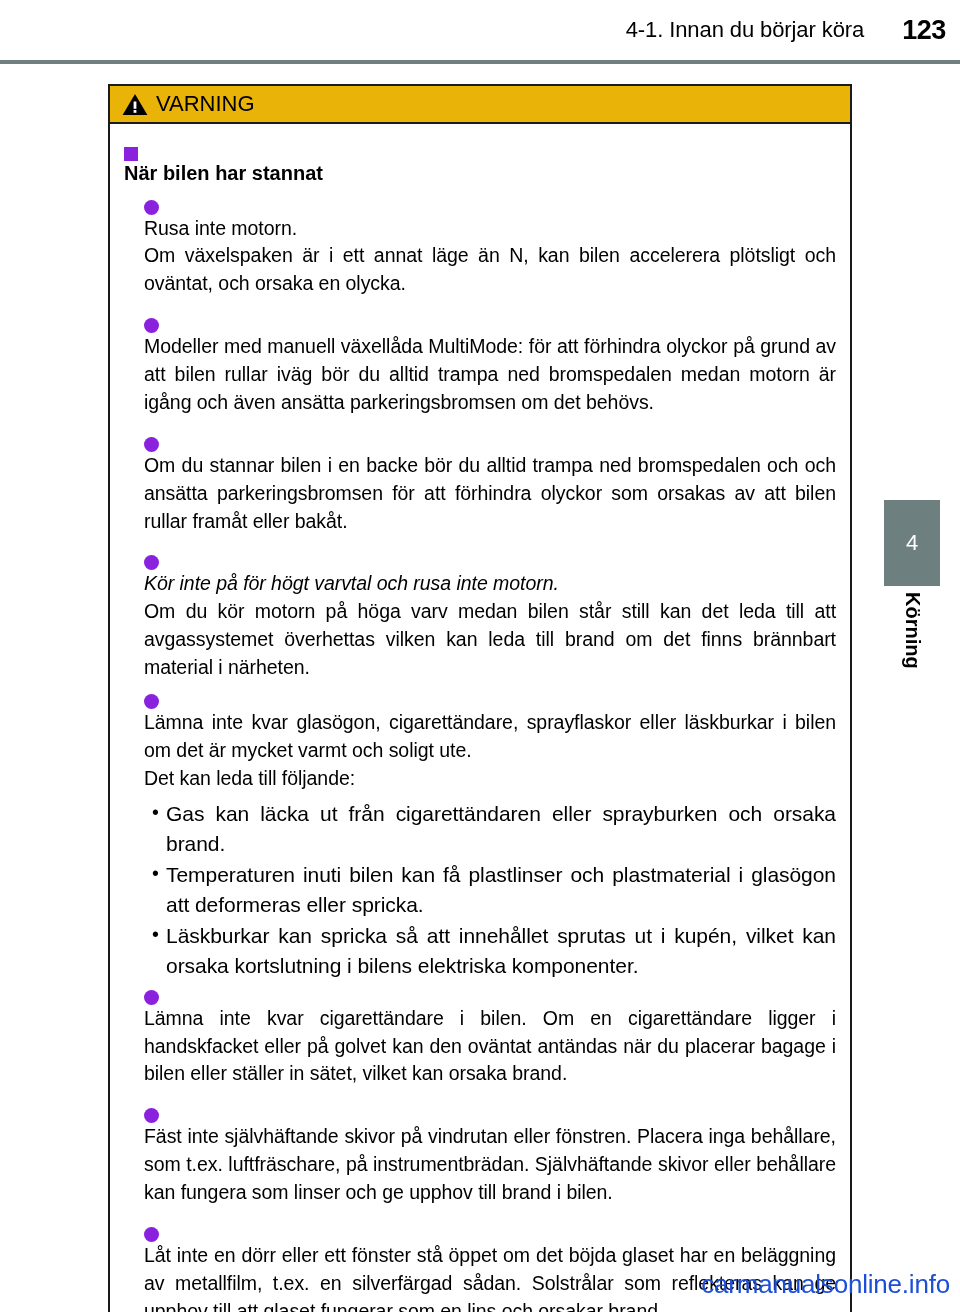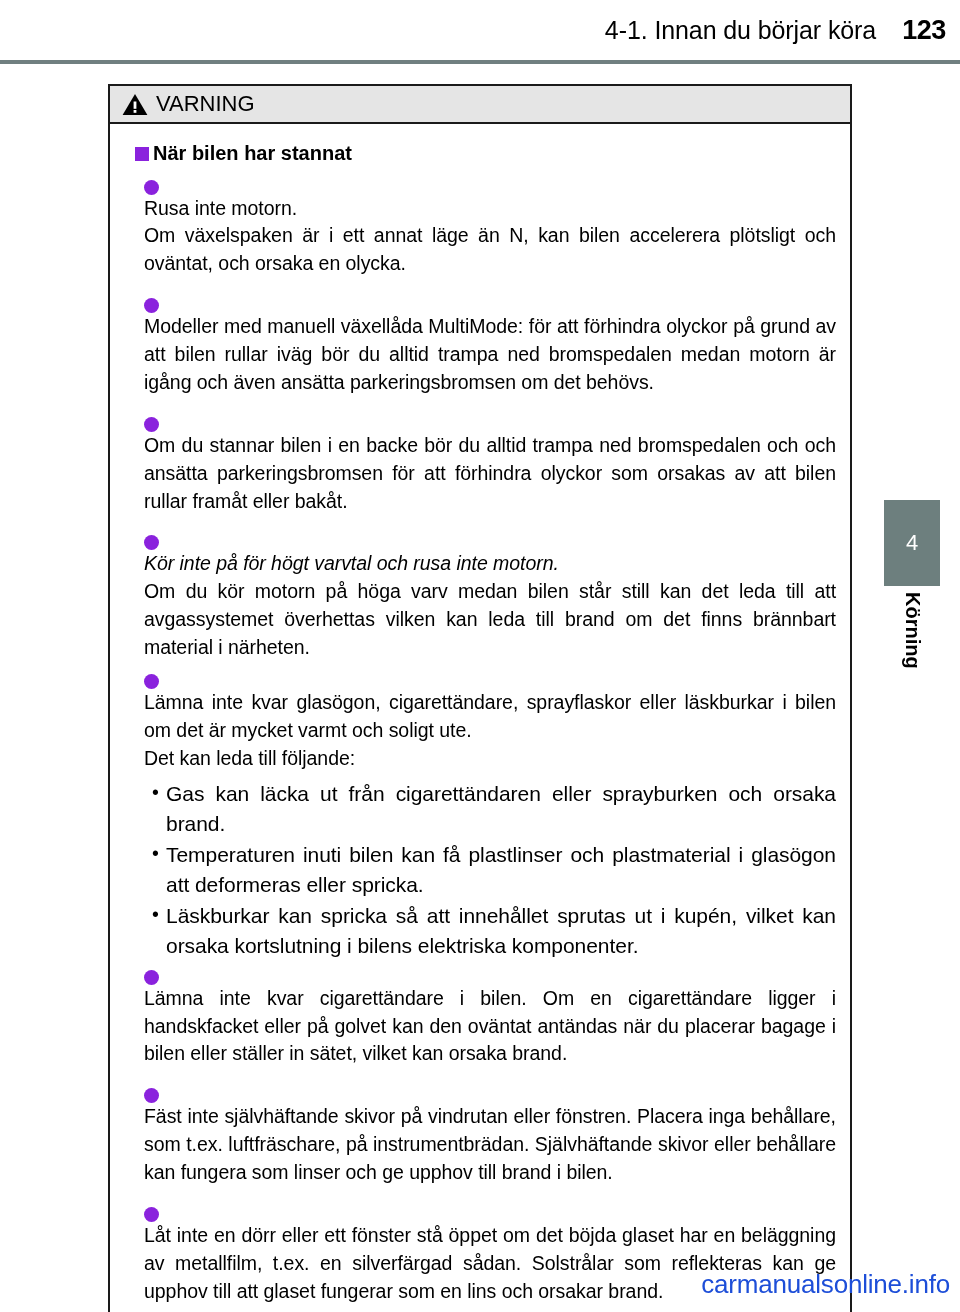--- a/index.html
+++ b/index.html
@@ -21,30 +21,30 @@
     position: absolute;
     left: 0;
     top: 0;
     width: 960px;
     height: 60px;
     display: flex;
     align-items: center;
     justify-content: flex-end;
   }
   .header-section {
-    font-size: 25px;
+    font-size: 22px;
     letter-spacing: -0.1px;
     color: #000;
     white-space: nowrap;
     margin-left: 33px;
   }
   .header-pagenum {
     font-size: 27px;
     font-weight: bold;
-    margin-left: 26px;
+    margin-left: 38px;
     margin-right: 14px;
     letter-spacing: -0.4px;
   }
   .header-rule {
     position: absolute;
     left: 0;
     top: 60px;
     width: 960px;
     height: 4px;
     background: #707f80;
@@ -88,21 +88,21 @@
   .warning-box {
     position: absolute;
     left: 108px;
     top: 84px;
     width: 744px;
     border: 2px solid #1a1a1a;
     box-sizing: border-box;
     background: #ffffff;
   }
   .warning-header {
-    background: #e5e5e5;
+    background: #eab308;
     border-bottom: 2px solid #1a1a1a;
     height: 38px;
     display: flex;
     align-items: center;
     padding-left: 12px;
     box-sizing: border-box;
   }
   .warn-triangle {
     width: 26px;
     height: 23px;
@@ -119,22 +119,23 @@
     padding: 11px 14px 16px 10px;
     box-sizing: border-box;
   }
 
   
   .sec-head {
     display: flex;
     align-items: flex-start;
     font-size: 20px;
     font-weight: bold;
-    margin: 6px 0 7px 15px;
+    margin: 6px 0 7px 4px;
     line-height: 1.28;
+    flex-direction: column;
   }
   .sq-bullet {
     width: 14px;
     height: 14px;
     background: #8a22dd;
     flex: 0 0 auto;
     margin-top: 6px;
     margin-right: 4px;
   }
 

